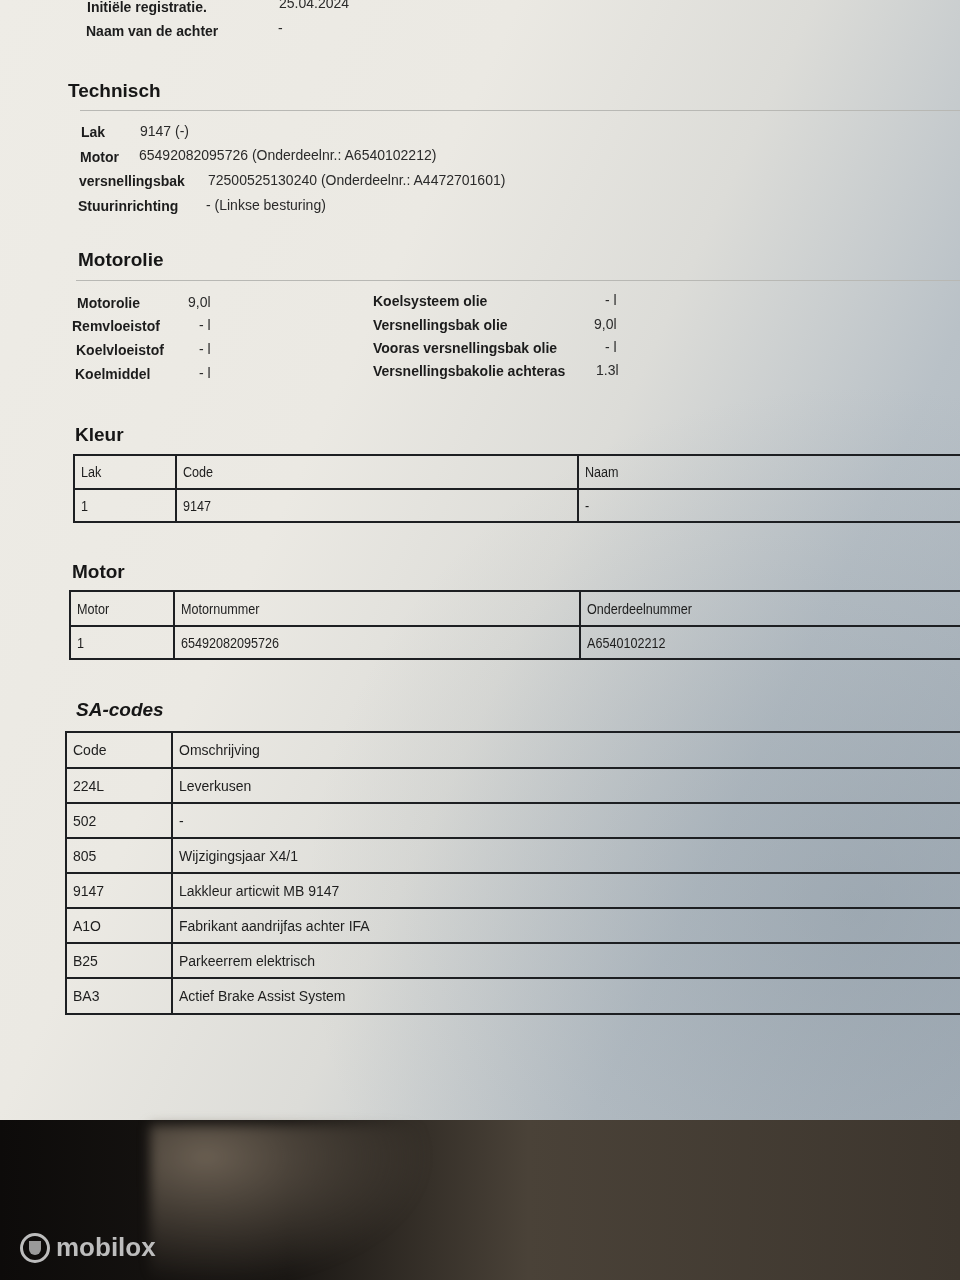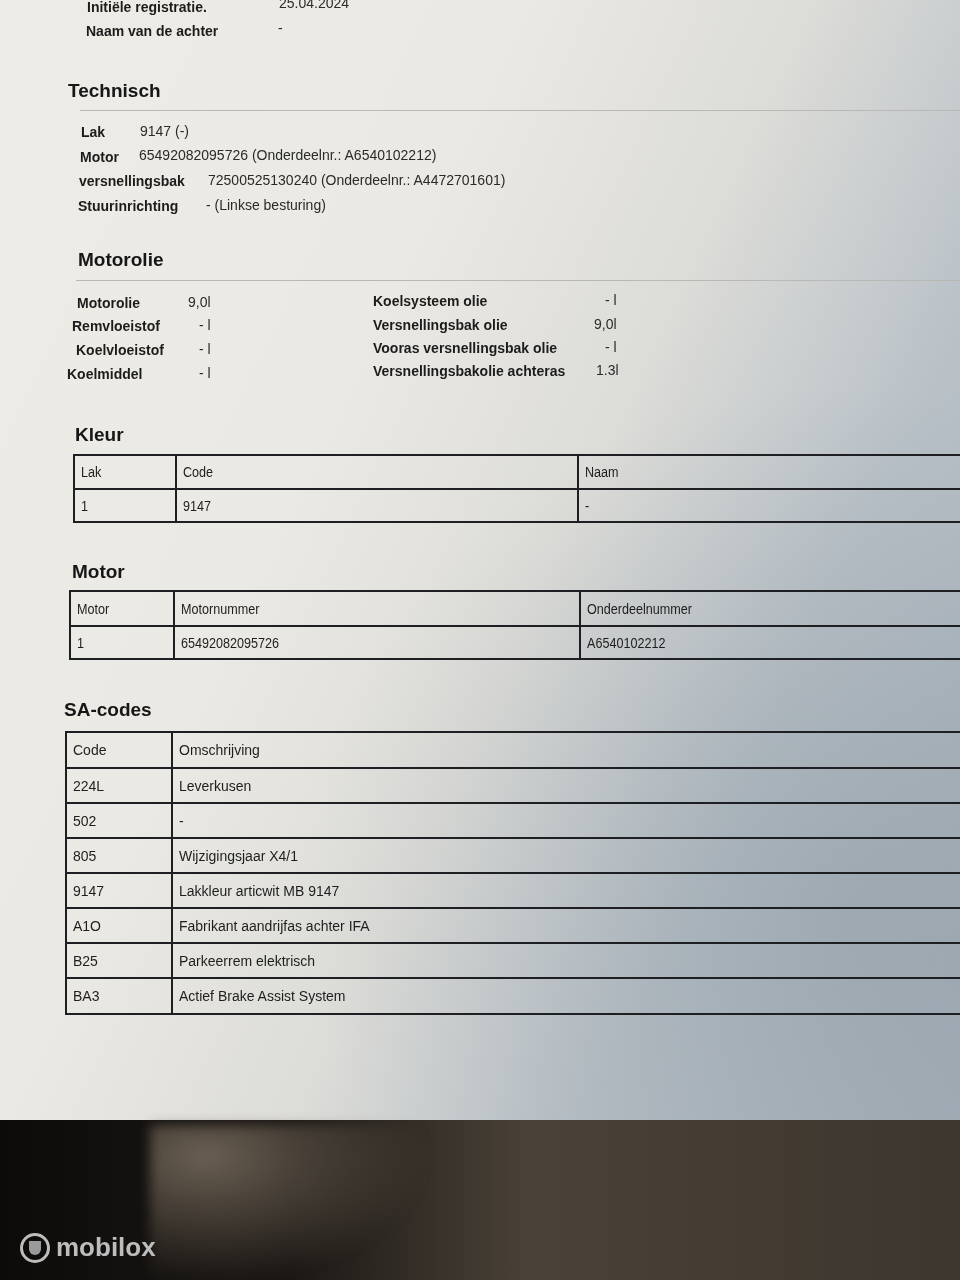--- a/index.html
+++ b/index.html
@@ -77,21 +77,21 @@
 
   <span class="t h2" style="left:78px; top:249px;">Motorolie</span>
   <div class="rule" style="left:76px; top:280px; width:884px;"></div>
 
   <span class="t lbl" style="left:77px; top:295px;">Motorolie</span>
   <span class="t val" style="left:188px; top:294px;">9,0l</span>
   <span class="t lbl" style="left:72px; top:318px;">Remvloeistof</span>
   <span class="t val" style="left:199px; top:317px;">- l</span>
   <span class="t lbl" style="left:76px; top:342px;">Koelvloeistof</span>
   <span class="t val" style="left:199px; top:341px;">- l</span>
-  <span class="t lbl" style="left:67px; top:366px;">Koelmiddel</span>
+  <span class="t lbl" style="left:75px; top:366px;">Koelmiddel</span>
   <span class="t val" style="left:199px; top:365px;">- l</span>
 
   <span class="t lbl" style="left:373px; top:293px;text-align:right;">Koelsysteem olie</span>
   <span class="t val" style="left:605px; top:292px;">- l</span>
   <span class="t lbl" style="left:373px; top:317px;">Versnellingsbak olie</span>
   <span class="t val" style="left:594px; top:316px;">9,0l</span>
   <span class="t lbl" style="left:373px; top:340px;">Vooras versnellingsbak olie</span>
   <span class="t val" style="left:605px; top:339px;">- l</span>
   <span class="t lbl" style="left:373px; top:363px;">Versnellingsbakolie achteras</span>
   <span class="t val" style="left:596px; top:362px;">1.3l</span>
@@ -121,21 +121,21 @@
       <td><span class="cond">Onderdeelnummer</span></td>
     </tr>
     <tr style="height:33px;">
       <td><span class="cond">1</span></td>
       <td><span class="cond">65492082095726</span></td>
       <td><span class="cond">A6540102212</span></td>
     </tr>
   </tbody>
     </table>
 
-  <span class="t h2" style="left:64px; top:699px;">SA-codes</span>
+  <span class="t h2" style="left:76px; top:699px;font-style:italic;">SA-codes</span>
   <table class="grid" style="left:65px; top:731px; width:900px;">
     <tbody>
         <tr style="height:36px;">
       <td style="width:92px;">Code</td>
       <td>Omschrijving</td>
     </tr>
     <tr style="height:35px;">
       <td>224L</td>
       <td>Leverkusen</td>
     </tr>

